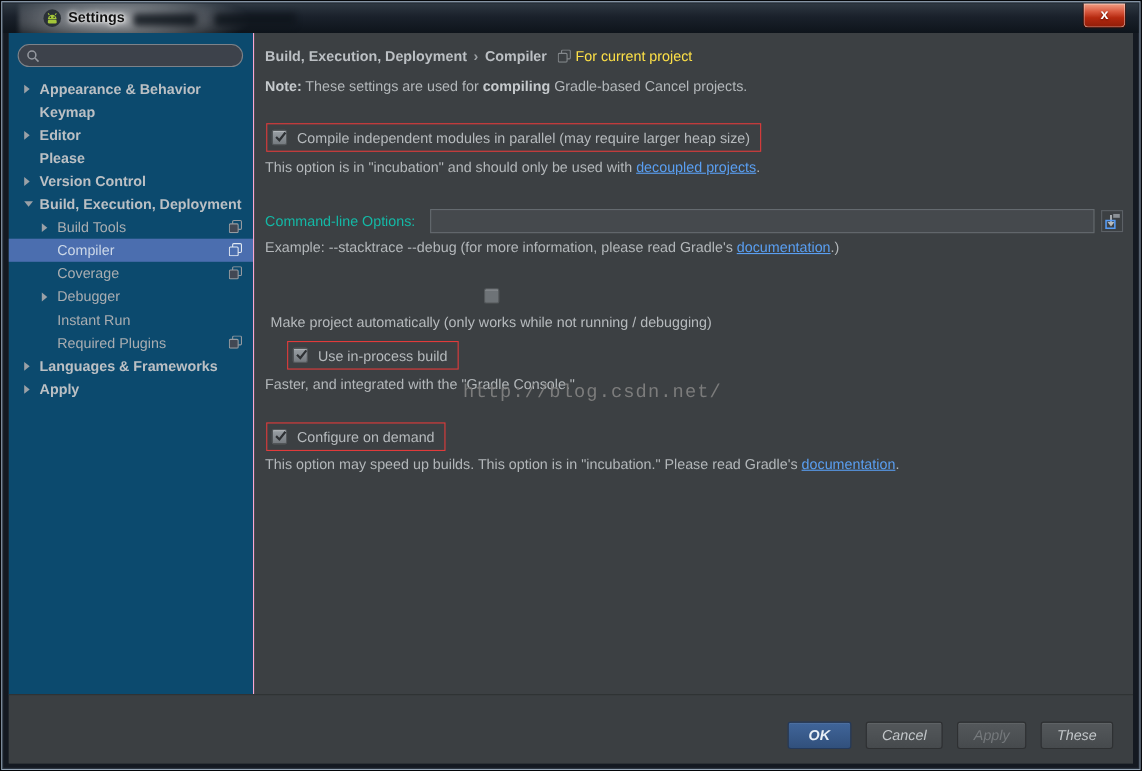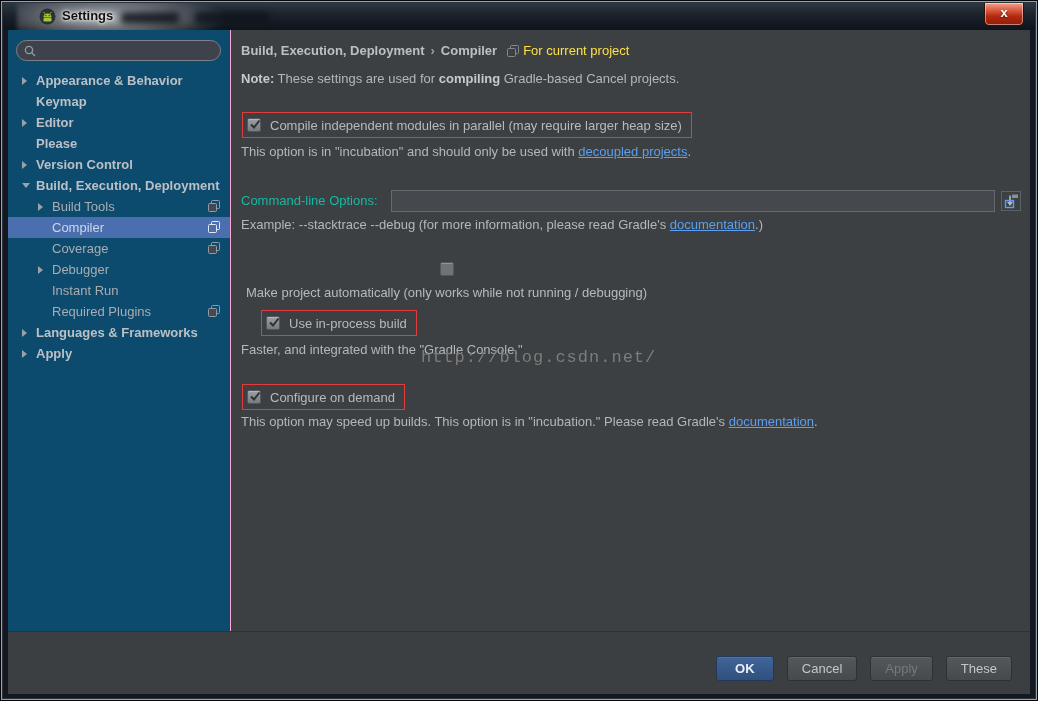--- a/index.html
+++ b/index.html
@@ -74,21 +74,21 @@
   .expand-btn{position:absolute;left:760px;top:1px;width:20px;height:20px;background:#3c4043;
     border:1px solid #5c6166;cursor:pointer;padding:0;display:flex;align-items:center;justify-content:center;}
 
   .watermark{position:absolute;left:190px;top:318px;font-family:"Liberation Mono",monospace;
     font-size:17px;color:#7c7c7c;letter-spacing:1px;}
 
   
   .btnrow{position:absolute;right:18px;top:24px;display:flex;gap:13px;}
   .btn{height:25px;border-radius:3px;font-size:13px;font-family:"Liberation Sans",sans-serif;
     background:linear-gradient(#54585b,#464a4d);border:1px solid #2e3032;color:#c3c7ca;
-    box-shadow:inset 0 1px 0 rgba(255,255,255,.09);cursor:pointer;padding:0 14px;min-width:58px;}
+    box-shadow:inset 0 1px 0 rgba(255,255,255,.09);cursor:pointer;padding:0 14px;min-width:58px;font-style:italic;}
   .btn.ok{background:linear-gradient(#40659a,#31507c);border-color:#24395a;color:#e9eff6;font-weight:bold;}
   .btn.disabled{color:#75797c;cursor:default;}
 </style>
 </head>
 <body>
 
 <div class="window">
 
   <div class="titlebar">
     <div class="title-glow"></div>

